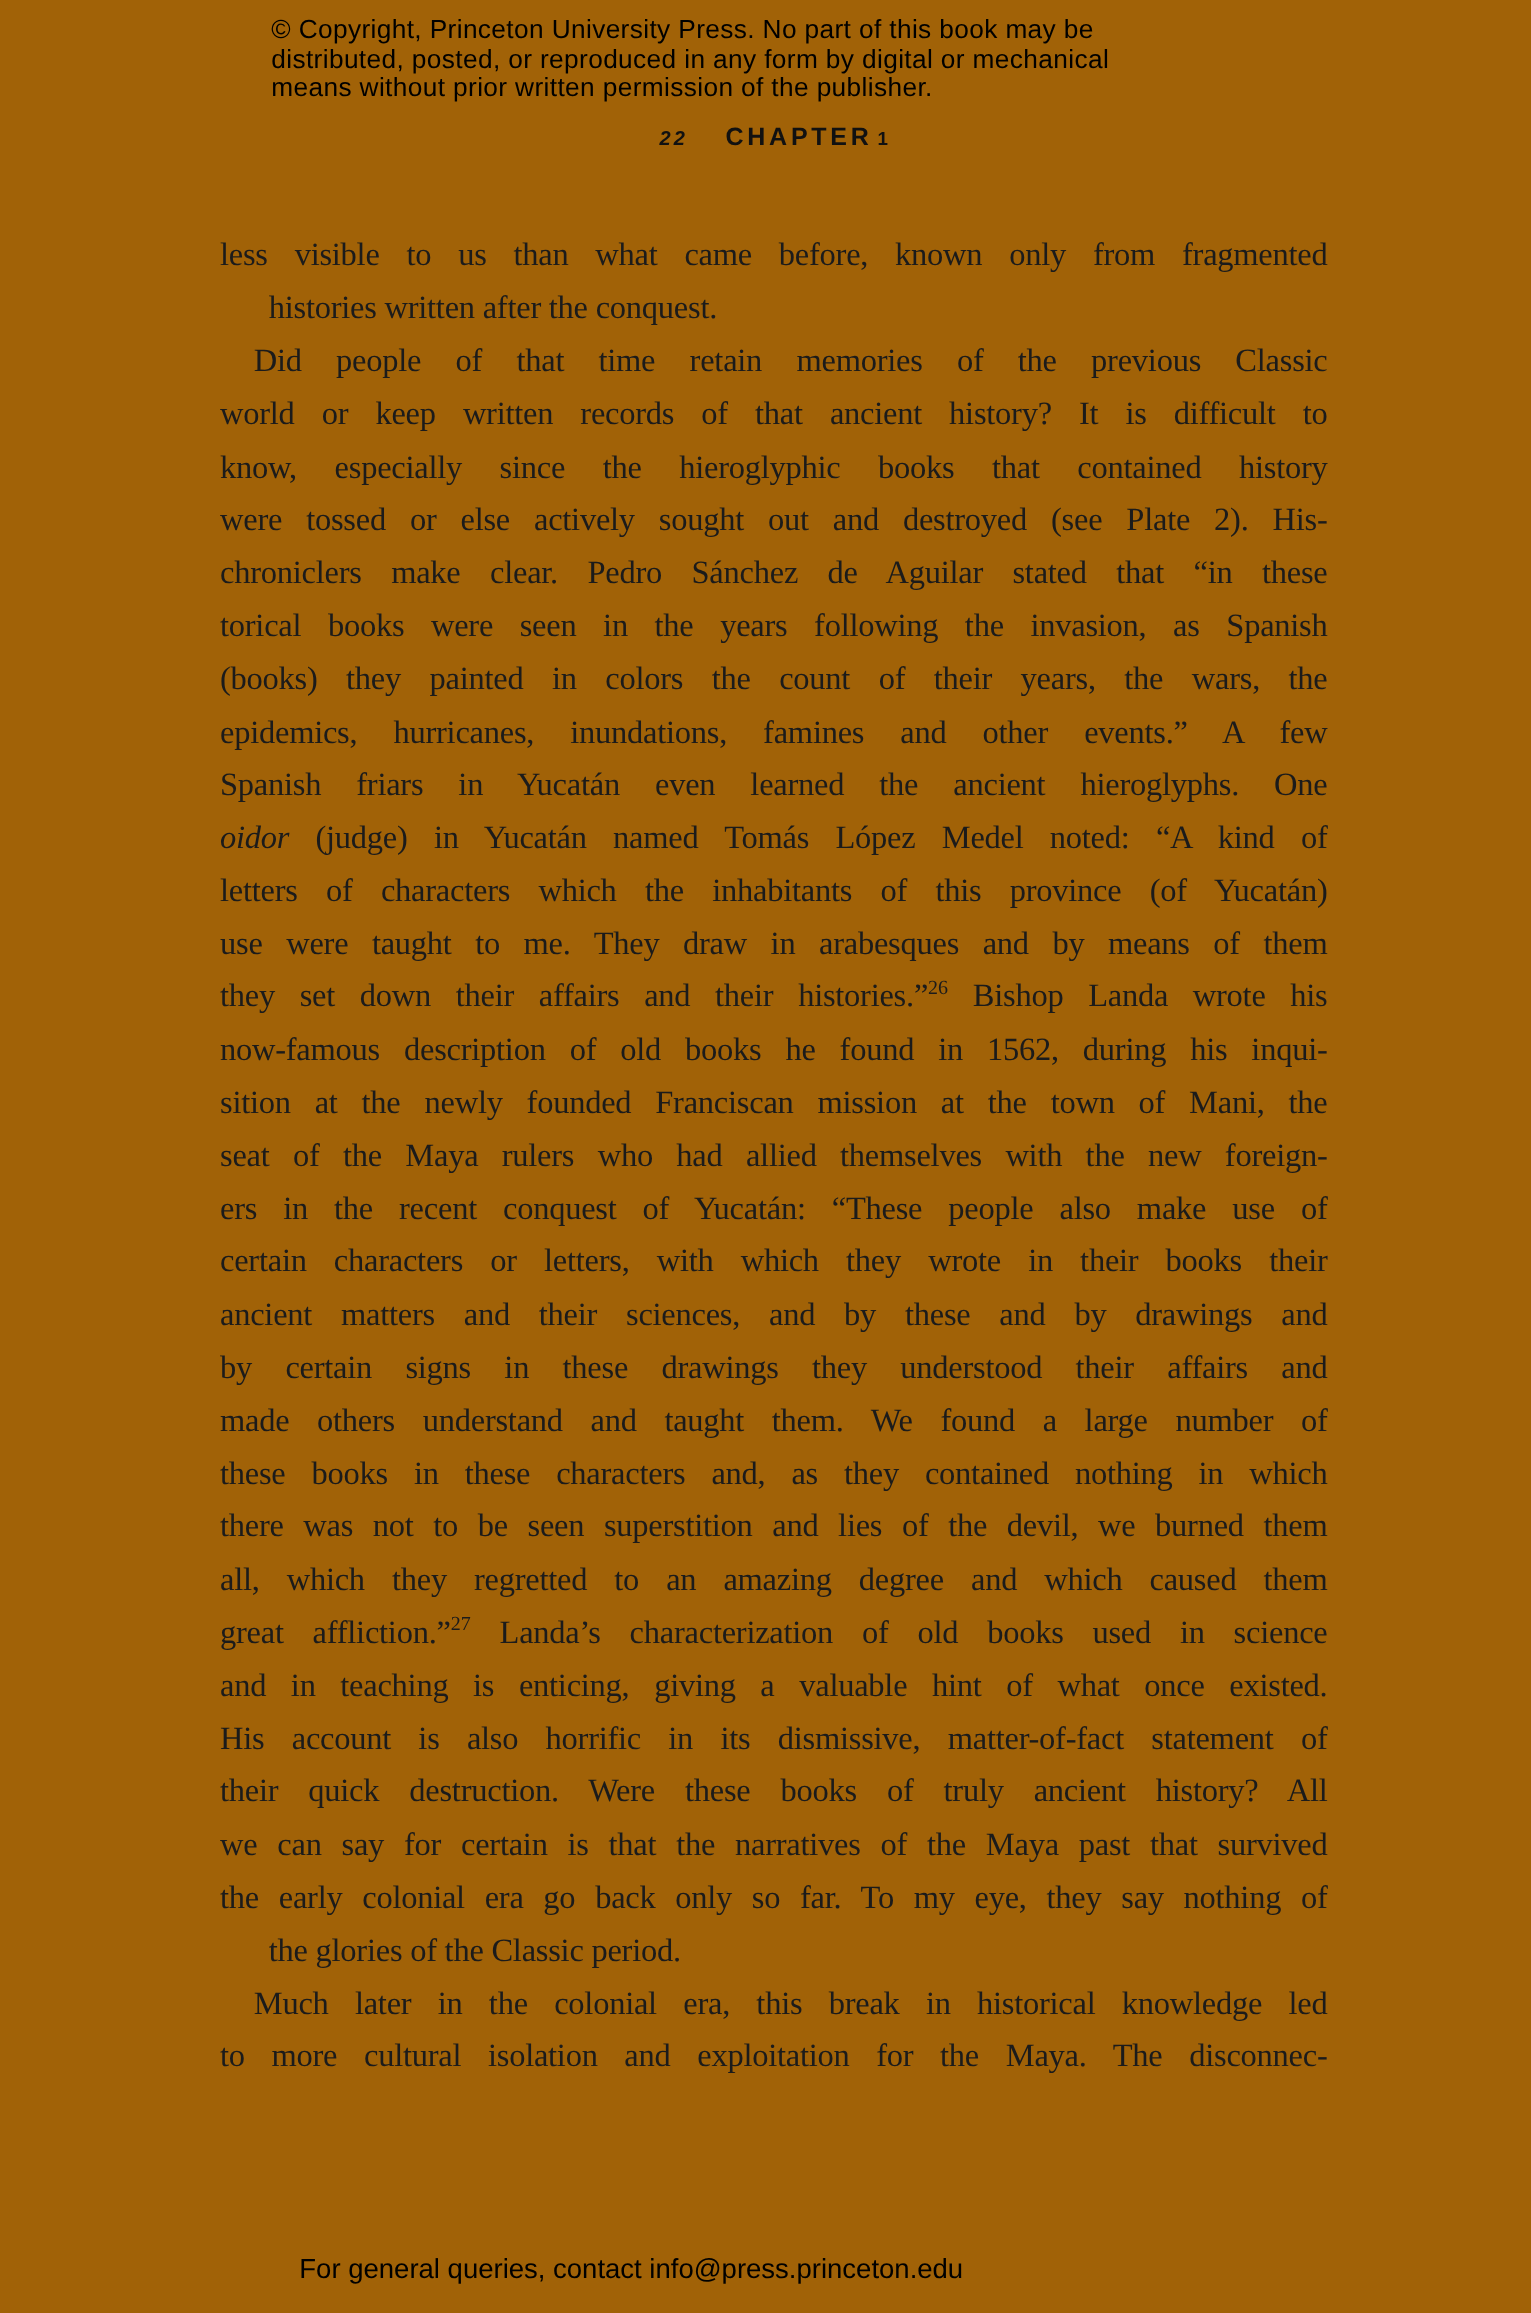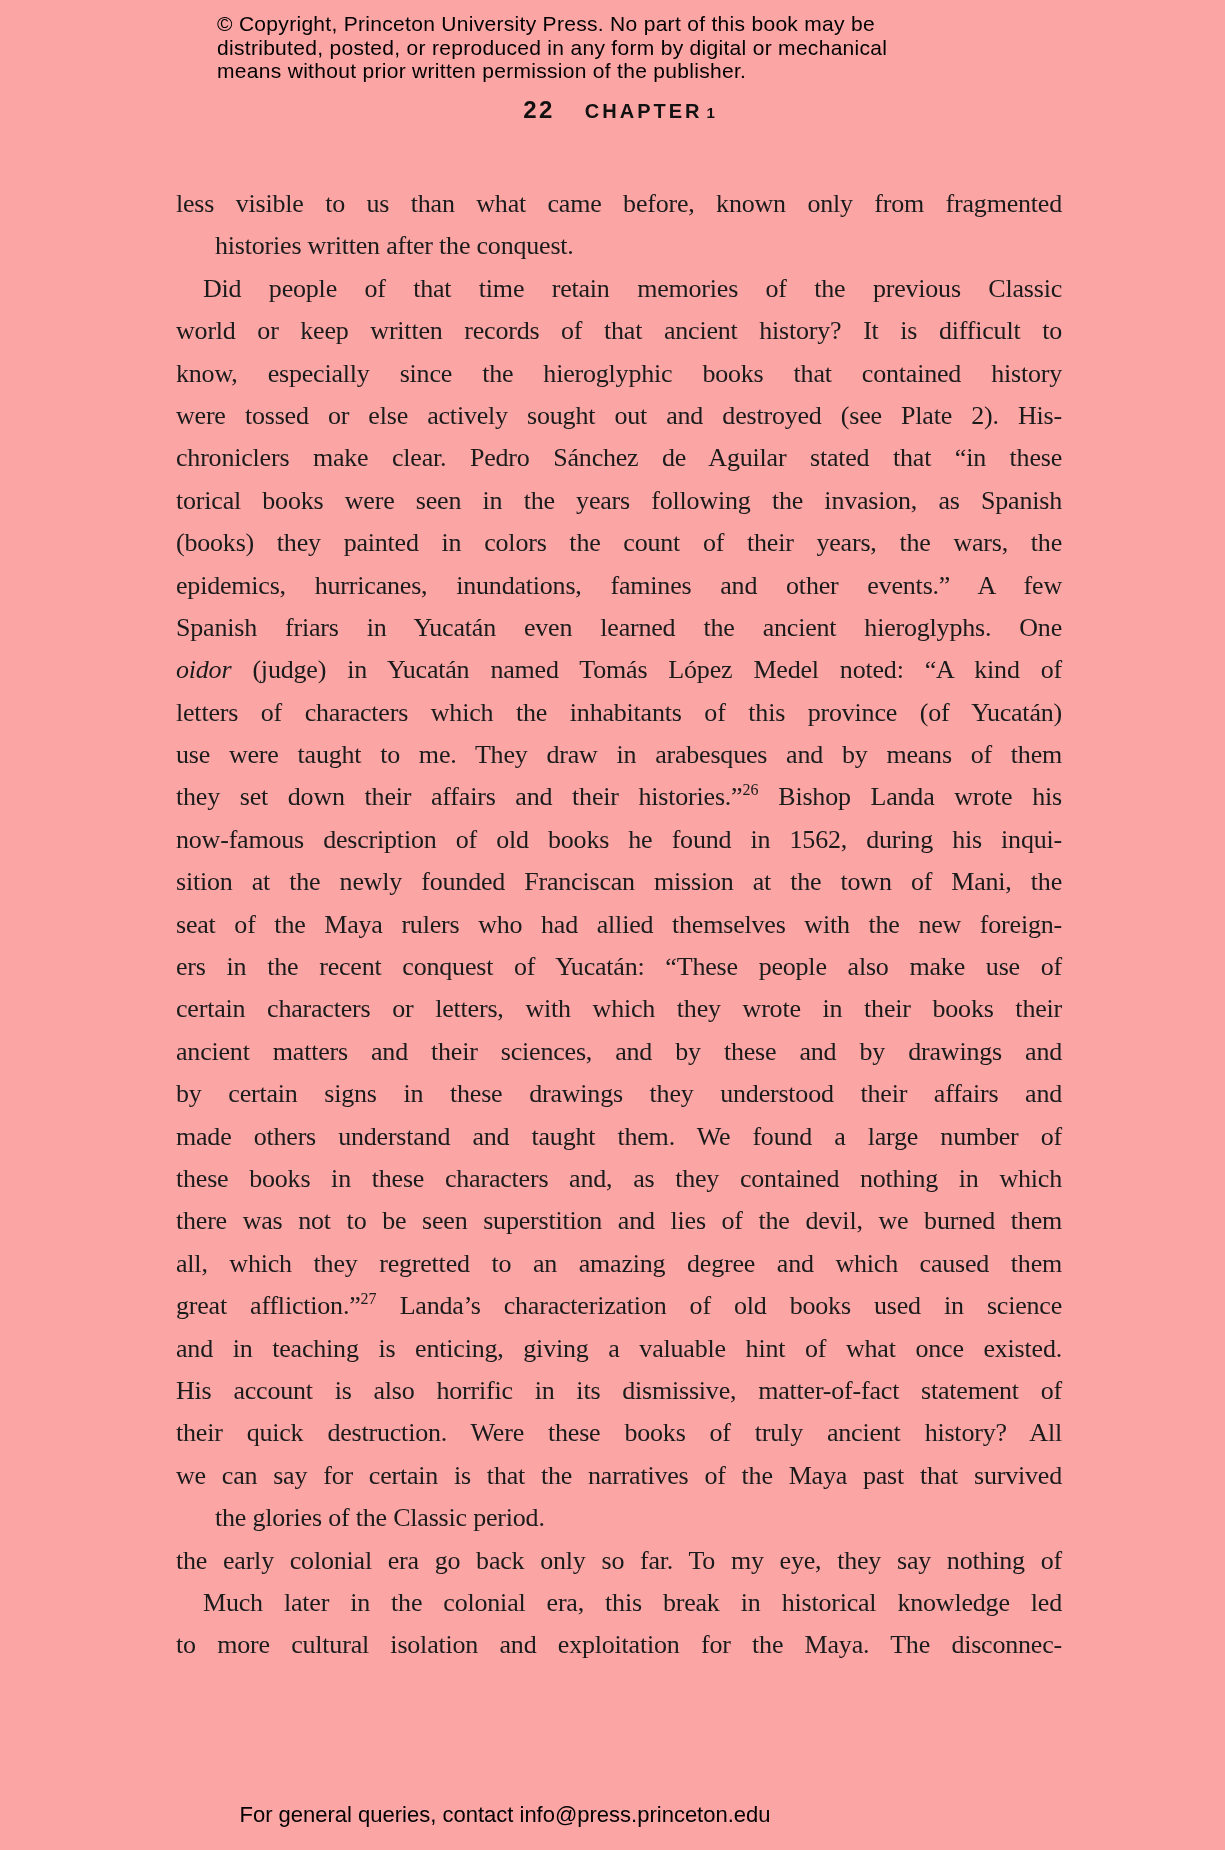--- a/index.html
+++ b/index.html
@@ -1,20 +1,20 @@
 <!DOCTYPE html>
 <html><head>
 <meta charset="utf-8">
 <style>
   html, body { margin: 0; padding: 0; background: #e8e8e8; }
   .page {
     position: relative;
     width: 1225px;
     height: 1850px;
-    background: #fca5a5;
+    background: #a16207;
     overflow: hidden;
     font-kerning: normal;
   }
   .copyright {
     position: absolute;
     left: 217px;
     top: 12px;
     font-family: "Liberation Sans", sans-serif;
     font-size: 21px;
     line-height: 23.5px;
@@ -26,23 +26,24 @@
     left: 176px;
     top: 99px;
     width: 886px;
     text-align: center;
     font-family: "Liberation Sans", sans-serif;
     font-weight: 700;
     color: #111111;
     line-height: 22px;
   }
   .running-head .pagenum {
-    font-size: 24px;
+    font-size: 16px;
     letter-spacing: 2.5px;
     margin-right: 30px;
+    font-style: italic;
   }
   .running-head .chapword {
     font-size: 20px;
     letter-spacing: 3px;
   }
   .running-head .chapnum {
     font-size: 15px;
     margin-left: 4px;
   }
   .body-text {
@@ -123,21 +124,21 @@
       <div class="line"><span>by certain signs in these drawings they understood their affairs and</span></div>
       <div class="line"><span>made others understand and taught them. We found a large number of</span></div>
       <div class="line"><span>these books in these characters and, as they contained nothing in which</span></div>
       <div class="line"><span>there was not to be seen superstition and lies of the devil, we burned them</span></div>
       <div class="line"><span>all, which they regretted to an amazing degree and which caused them</span></div>
       <div class="line"><span>great affliction.”</span><span class="s">27</span><span> Landa’s characterization of old books used in science</span></div>
       <div class="line"><span>and in teaching is enticing, giving a valuable hint of what once existed.</span></div>
       <div class="line"><span>His account is also horrific in its dismissive, matter-of-fact statement of</span></div>
       <div class="line"><span>their quick destruction. Were these books of truly ancient history? All</span></div>
       <div class="line"><span>we can say for certain is that the narratives of the Maya past that survived</span></div>
+      <div class="line"><span>the early colonial era go back only so far. To my eye, they say nothing of</span></div>
       <div class="line ragged"><span>the glories of the Classic period.</span></div>
-      <div class="line"><span>the early colonial era go back only so far. To my eye, they say nothing of</span></div>
       <div class="line indent"><span>Much later in the colonial era, this break in historical knowledge led</span></div>
       <div class="line"><span>to more cultural isolation and exploitation for the Maya. The disconnec-</span></div>
     </div>
 
   <div class="footer">For general queries, contact info@press.princeton.edu</div>
 
 </div>
 
 </body></html>

